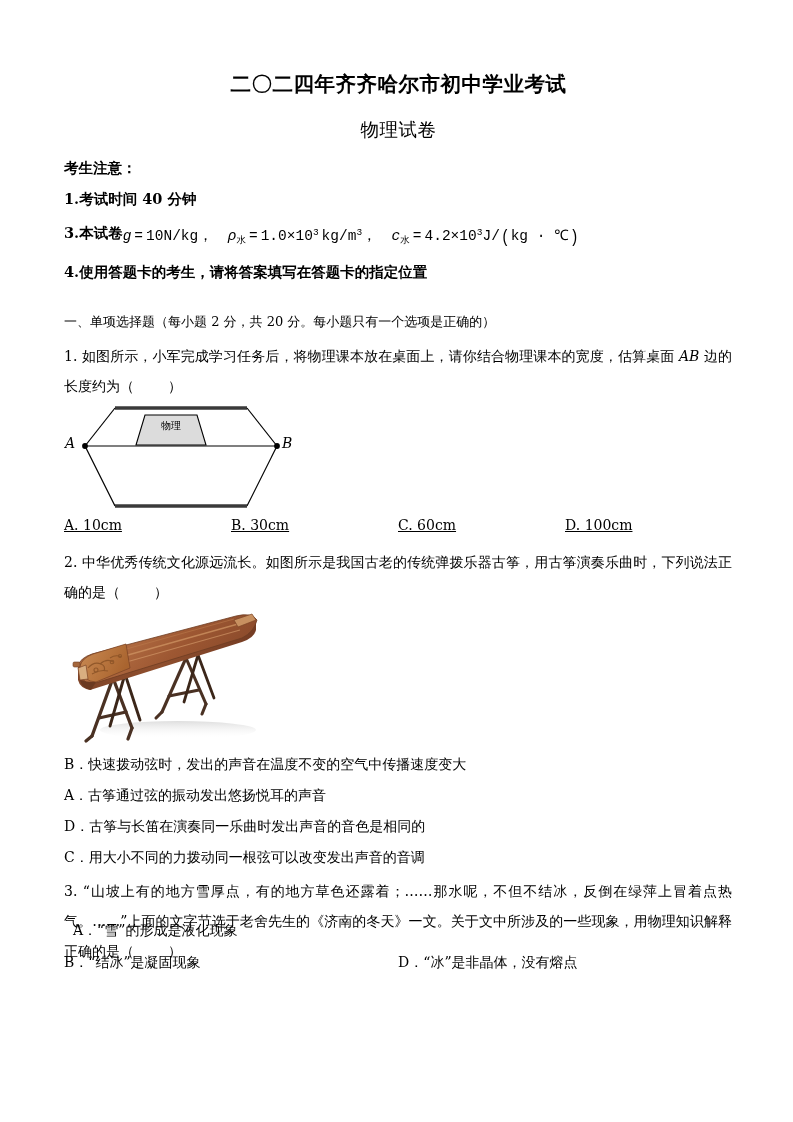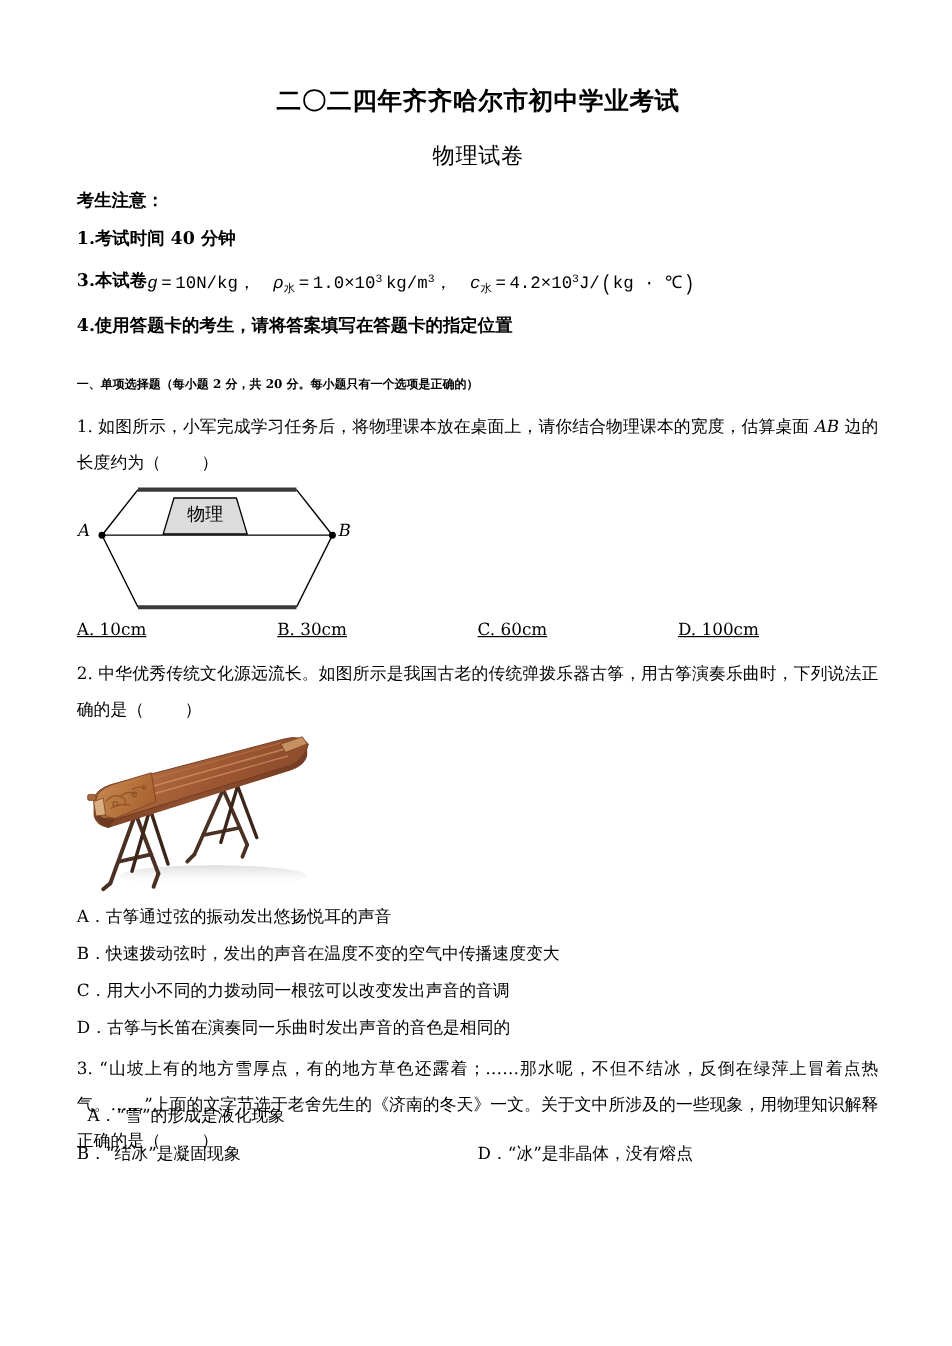--- a/index.html
+++ b/index.html
@@ -89,22 +89,22 @@
     vertical-align: -0.12em;
     display: inline-block;
     transform: scaleX(0.8);
   }
 
   
   .section-heading {
     position: absolute;
     left: 64px;
     top: 313px;
-    font-weight: bold;
-    font-size: 10px;
+    font-weight: normal;
+    font-size: 13px;
     white-space: nowrap;
   }
 
   
   .q {
     position: absolute;
     left: 64px;
     width: 668px;
     font-size: 14px;
     line-height: 30px;
@@ -189,21 +189,21 @@
       <line x1="202" y1="41" x2="172" y2="101" stroke="#000" stroke-width="1.2"></line>
 
       <line x1="40" y1="101" x2="172" y2="101" stroke="#3a3a3a" stroke-width="3.4"></line>
 
       <polygon points="70,10 122,10 131,40 61,40" fill="#dcdcdc" stroke="#000" stroke-width="1.1"></polygon>
 
       <circle cx="10" cy="41" r="2.9" fill="#000"></circle>
 
       <circle cx="202" cy="41" r="2.9" fill="#000"></circle>
     </svg>
-    <div style="position:absolute; left:70px; top:14px; width:52px; text-align:center; font-size:15px; font-family:'DejaVu Serif','Liberation Serif',serif;">物理</div>
+    <div style="position:absolute; left:70px; top:14px; width:52px; text-align:center; font-size:10px; font-family:'DejaVu Serif','Liberation Serif',serif;">物理</div>
     <div style="position:absolute; left:-10px; top:30px; font-size:14px; font-style:italic; font-family:'DejaVu Serif','Liberation Serif',serif;">A</div>
     <div style="position:absolute; left:207px; top:30px; font-size:14px; font-style:italic; font-family:'DejaVu Serif','Liberation Serif',serif;">B</div>
   </div>
 
   <div class="opts-row opts-4" style="top:510px;">
     <div>A. 10cm</div>
     <div>B. 30cm</div>
     <div>C. 60cm</div>
     <div>D. 100cm</div>
   </div>
@@ -286,24 +286,24 @@
 
       <path d="M12 60 L20 57 L22 71 L14 72 Z" fill="#d9ae80" stroke="#7d4526" stroke-width="0.7"></path>
 
       <rect x="7" y="54" width="7" height="5" rx="1.4" fill="#a5673c" stroke="#6d3c22" stroke-width="0.6"></rect>
 
       <path d="M14 72 Q16 80 25 82 L30 74 Q19 74 14 72 Z" fill="#6b3a21"></path>
     </svg>
   </div>
 
   <div class="opts-row opt-stack" style="top:749px;">
+    <div>B．快速拨动弦时，发出的声音在温度不变的空气中传播速度变大</div>
     <div>A．古筝通过弦的振动发出悠扬悦耳的声音</div>
-    <div>B．快速拨动弦时，发出的声音在温度不变的空气中传播速度变大</div>
+    <div>D．古筝与长笛在演奏同一乐曲时发出声音的音色是相同的</div>
     <div>C．用大小不同的力拨动同一根弦可以改变发出声音的音调</div>
-    <div>D．古筝与长笛在演奏同一乐曲时发出声音的音色是相同的</div>
   </div>
 
   <div class="q" style="top:876px;">
     <span class="q-num">3.</span><span> “山坡上有的地方雪厚点，有的地方草色还露着；……那水呢，不但不结冰，反倒在绿萍上冒着点热气。……”上面的文字节选于老舍先生的《济南的冬天》一文。关于文中所涉及的一些现象，用物理知识解释正确的是（</span><span class="blank-paren"></span><span>）</span>
   </div>
 
   <div class="opts-row opts-2col" style="top:914px;">
     <div class="opt-indent">A．“雪”的形成是液化现象</div>
     <div>B．“结冰”是凝固现象</div>
     <div>D．“冰”是非晶体，没有熔点</div>

